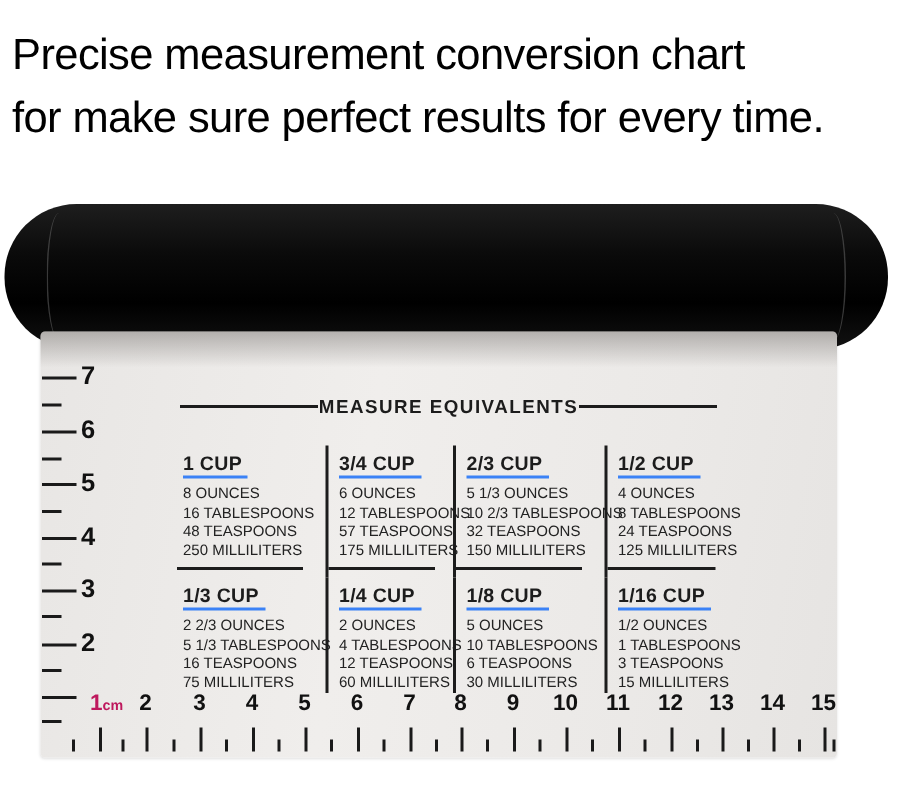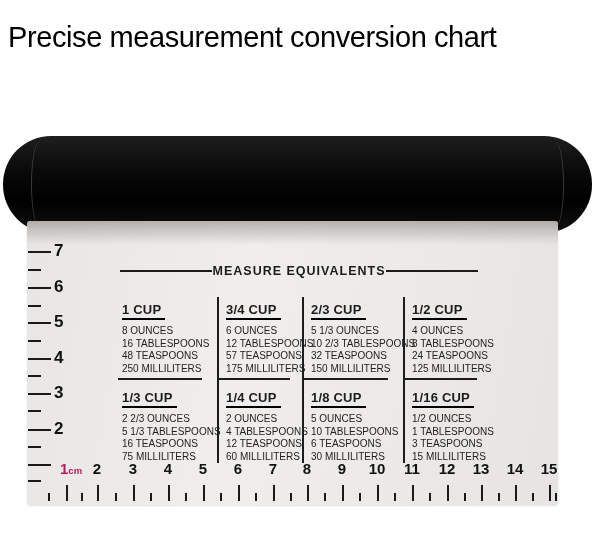--- a/index.html
+++ b/index.html
@@ -51,21 +51,21 @@
     grid-template-columns:99px 85px 101px 87px;
     grid-template-rows:88px auto;
   }
   .meq-cell{position:relative;padding:3px 0 0 4px;}
   .meq-cell.cb{border-left:2px solid #1c1c1c;padding-left:7px;}
   .meq-cell.r1::after{
     content:"";position:absolute;left:0;bottom:5px;width:85%;border-top:2px solid #1c1c1c;
   }
   .cell-header{
     display:inline-block;font-size:13px;font-weight:bold;letter-spacing:.2px;
-    border-bottom:2px solid #000000;padding:0 4px 1px 0;margin-bottom:5px;white-space:nowrap;
+    border-bottom:2px solid #3b82f6;padding:0 4px 1px 0;margin-bottom:5px;white-space:nowrap;
   }
   .cell-line{font-size:10px;line-height:12.6px;letter-spacing:0;white-space:nowrap;color:#222;}
   
   .hmaj{position:absolute;left:28px;width:23px;height:2px;background:#1a1a1a;display:block;}
   .hmin{position:absolute;left:28px;width:13px;height:2px;background:#1a1a1a;display:block;}
   .lrnum{position:absolute;left:54px;font-size:17px;font-weight:bold;color:#111;display:block;}
   
   .vt{position:absolute;top:485px;width:2px;height:16px;background:#1a1a1a;display:block;}
   .vts{position:absolute;top:493px;width:2px;height:8px;background:#1a1a1a;display:block;}
   .brnum{
@@ -73,20 +73,21 @@
     font-size:15px;font-weight:bold;color:#111;display:block;
   }
   .brfirst{position:absolute;left:60px;top:460px;font-size:15px;font-weight:bold;color:#be185d;white-space:nowrap;}
   .brfirst .unit{font-size:9.5px;font-weight:bold;letter-spacing:0;}
 </style>
 </head>
 <body>
 
 <div class="headline">
   <div>Precise measurement conversion chart</div>
+  <div>for make sure perfect results for every time.</div>
 </div>
 
 <div class="handle"></div>
 
 <div class="blade"></div>
 
 <div class="meq-head">
   <span class="rule"></span>
   <span class="t">MEASURE EQUIVALENTS</span>
   <span class="rule"></span>

